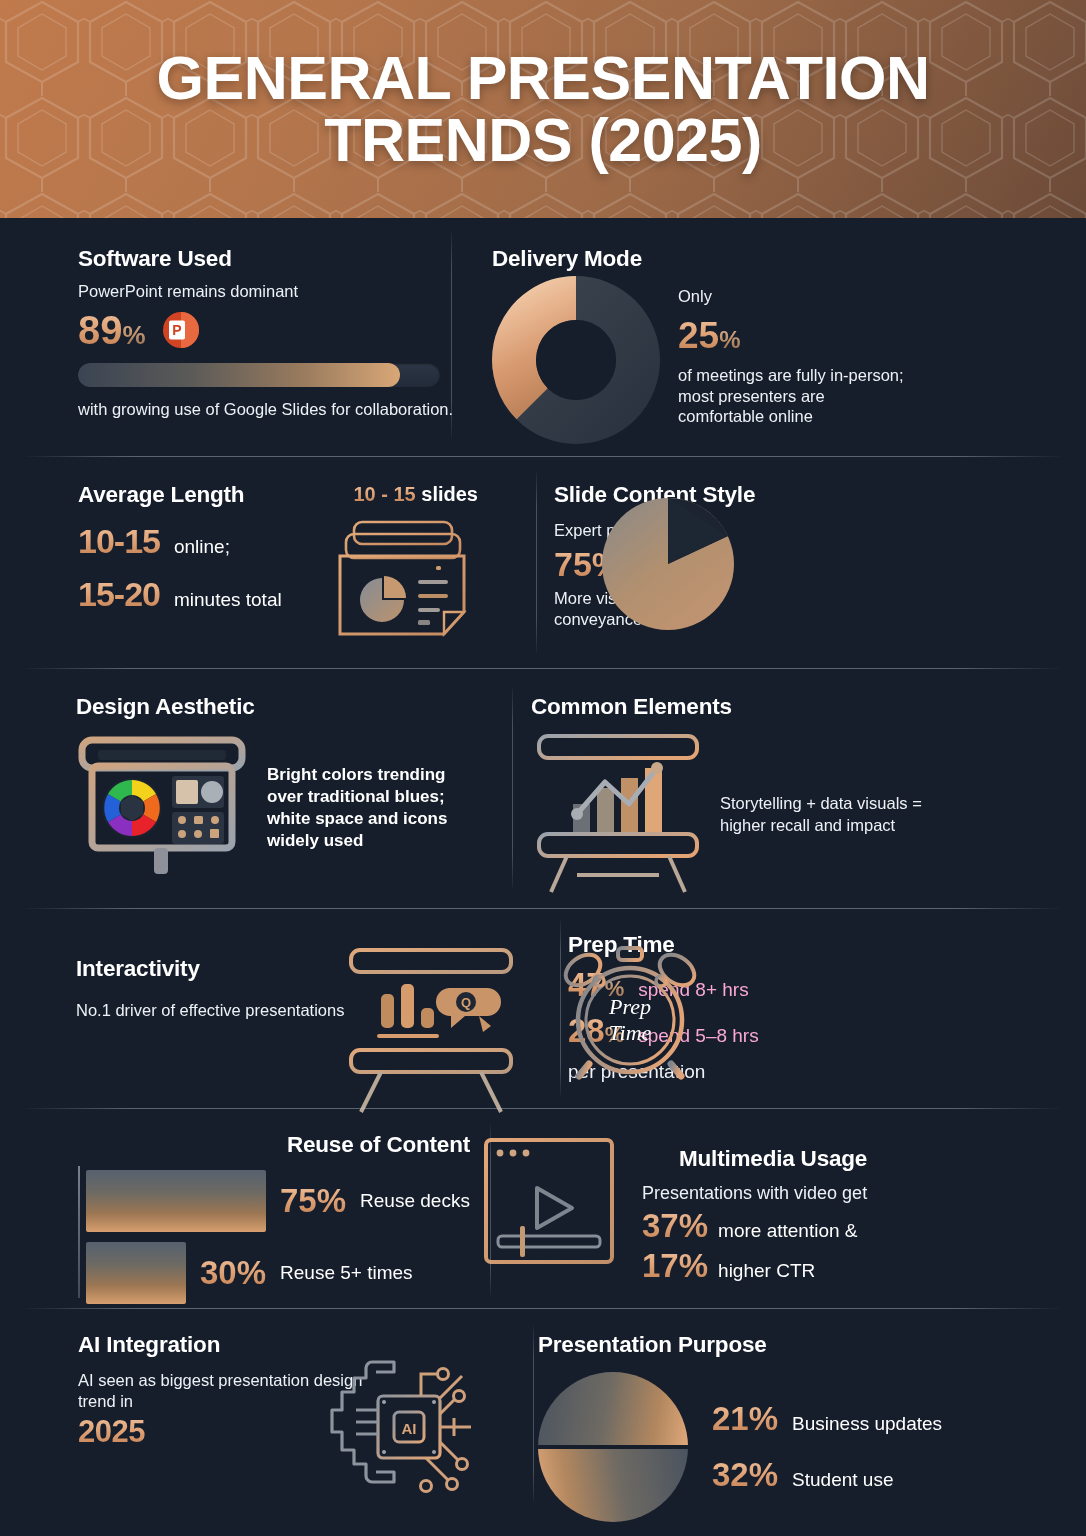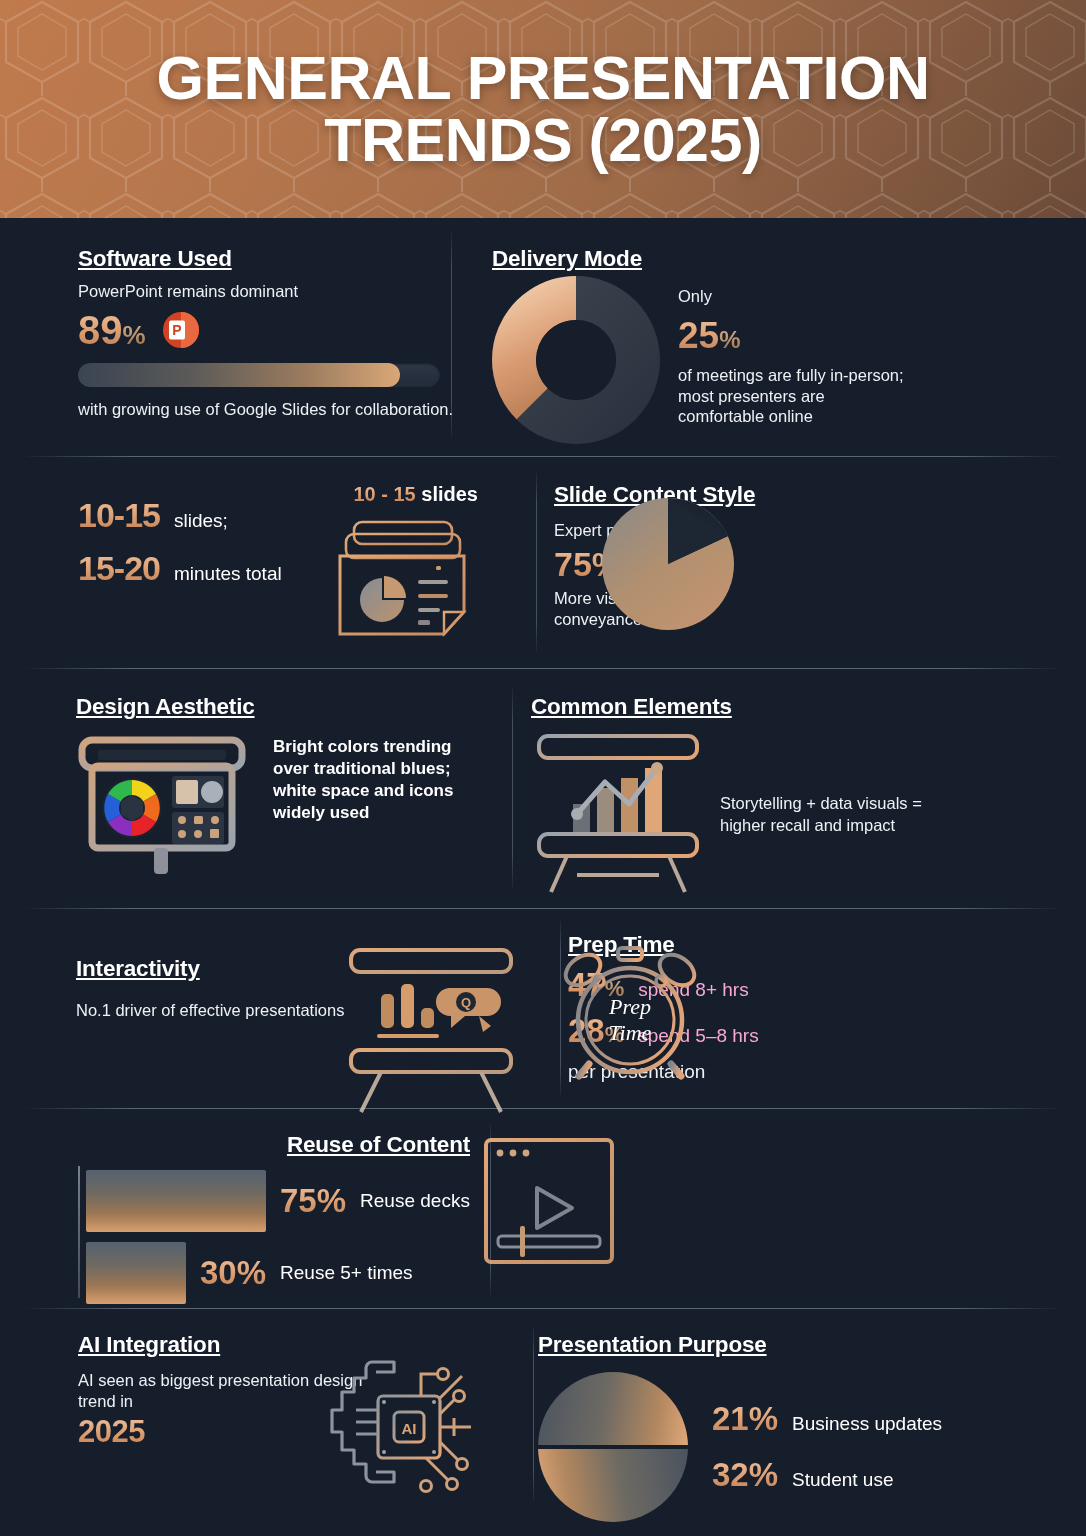--- a/index.html
+++ b/index.html
@@ -41,21 +41,21 @@
   .hdiv{
     position:absolute; left:26px; right:26px; height:1px;
     background:linear-gradient(90deg,rgba(190,205,220,.02),rgba(190,205,220,.40) 10%,rgba(190,205,220,.40) 90%,rgba(190,205,220,.02));
   }
   .vdiv{
     position:absolute; width:1px;
     background:linear-gradient(180deg,rgba(185,200,215,.04),rgba(185,200,215,.30) 18%,rgba(185,200,215,.30) 82%,rgba(185,200,215,.04));
   }
 
   h2.card-title{
-    color:#ffffff; font-weight:bold; font-size:22.5px; letter-spacing:-0.2px;text-decoration:underline;
+    color:#ffffff; font-weight:bold; font-size:22.5px; letter-spacing:-0.2px;
   }
   .sub{ color:#eef2f6; font-size:16.5px; line-height:1.26; }
   .sub-b{ color:#ffffff; font-size:16.5px; line-height:1.26; font-weight:bold;}
 
   .copper{
     background:linear-gradient(180deg,#f0c3a0 0%,#e0a478 45%,#c07c4e 100%);
     -webkit-background-clip:text; background-clip:text;
     color:transparent; -webkit-text-fill-color:transparent;
     font-weight:bold;
   }
@@ -95,21 +95,21 @@
   .range-num{ font-size:34px; letter-spacing:-1px; }
   .range-lbl{ color:#fff; font-size:19px; }
   .slides-icon{ position:absolute; right:48px; top:60px; }
 
   
   .s-slidestyle{ padding:26px 0 0 34px; display:flex; gap:10px; position:relative;}
   .pie75{ width:136px; height:136px; position:absolute; right:48px; top:40px;}
 
   
   .s-design{ padding:26px 0 0 76px; width:505px;}
-  .design-body{ display:flex; align-items:flex-start; gap:17px; margin-top:16px;}
+  .design-body{ display:flex; align-items:center; gap:11px; margin-top:16px;}
 
   
   .s-common{ padding:26px 0 0 26px;}
   .common-body{ display:flex; align-items:center; gap:14px; margin-top:10px;}
 
   
   .s-inter{ padding:34px 0 0 76px; width:520px; display:flex; align-items:flex-start; }
   .inter-text{ width:270px; padding-top:14px;}
 
   
@@ -239,27 +239,28 @@
           </div>
         </div>
       </div>
     </div>
 
     <div class="row" style="height:212px;">
       <div class="hdiv" style="top:0;"></div>
       <div class="vdiv" style="left:536px; top:16px; height:180px;"></div>
 
       <div class="s-avglen">
+        <h2 class="card-title">Average Length</h2>
         <div class="topright-lbl">
           <span class="copper">10 - 15</span>
           <span>slides</span>
         </div>
         <div class="range-row">
           <span class="copper range-num">10-15</span>
-          <span class="range-lbl">slides;</span>
+          <span class="range-lbl">online;</span>
         </div>
         <div class="range-row">
           <span class="copper range-num">15-20</span>
           <span class="range-lbl">minutes total</span>
         </div>
         <div class="slides-icon">
           <svg width="140" height="125" viewBox="0 0 140 125">
             <defs>
               <linearGradient id="deckStroke" x1="0" y1="0" x2="1" y2="1">
                 <stop offset="0%" stop-color="#e0a878"></stop>
@@ -496,20 +497,32 @@
             <rect x="6" y="8" width="126" height="122" rx="5" fill="none" stroke="url(#vidG)" stroke-width="4"></rect>
             <line x1="6" y1="34" x2="132" y2="34" stroke="url(#vidG)" stroke-width="3.5"></line>
             <circle cx="20" cy="21" r="3.4" fill="#cfa480"></circle>
             <circle cx="33" cy="21" r="3.4" fill="#cfa480"></circle>
             <circle cx="46" cy="21" r="3.4" fill="#cfa480"></circle>
             <path d="M57 56 L92 76 L57 96 Z" fill="none" stroke="#7d858f" stroke-width="4" stroke-linejoin="round"></path>
             <rect x="18" y="104" width="102" height="11" rx="4" fill="none" stroke="#868e98" stroke-width="3"></rect>
             <rect x="40" y="94" width="5" height="31" rx="2" fill="#c49a74"></rect>
           </svg>
         </span>
+        <div class="multi-text">
+          <h2 class="card-title">Multimedia Usage</h2>
+          <div class="sub" style="margin-top:10px; font-size:18px;">Presentations with video get</div>
+          <div class="multi-row">
+            <span class="copper multi-num">37%</span>
+            <span class="multi-lbl">more attention &amp;</span>
+          </div>
+          <div class="multi-row">
+            <span class="copper multi-num">17%</span>
+            <span class="multi-lbl">higher CTR</span>
+          </div>
+        </div>
       </div>
     </div>
 
     <div class="row" style="height:212px;">
       <div class="hdiv" style="top:0;"></div>
       <div class="vdiv" style="left:533px; top:18px; height:176px;"></div>
 
       <div class="s-ai">
         <h2 class="card-title">AI Integration</h2>
         <div class="sub" style="margin-top:12px; width:300px;">AI seen as biggest presentation design trend in</div>

